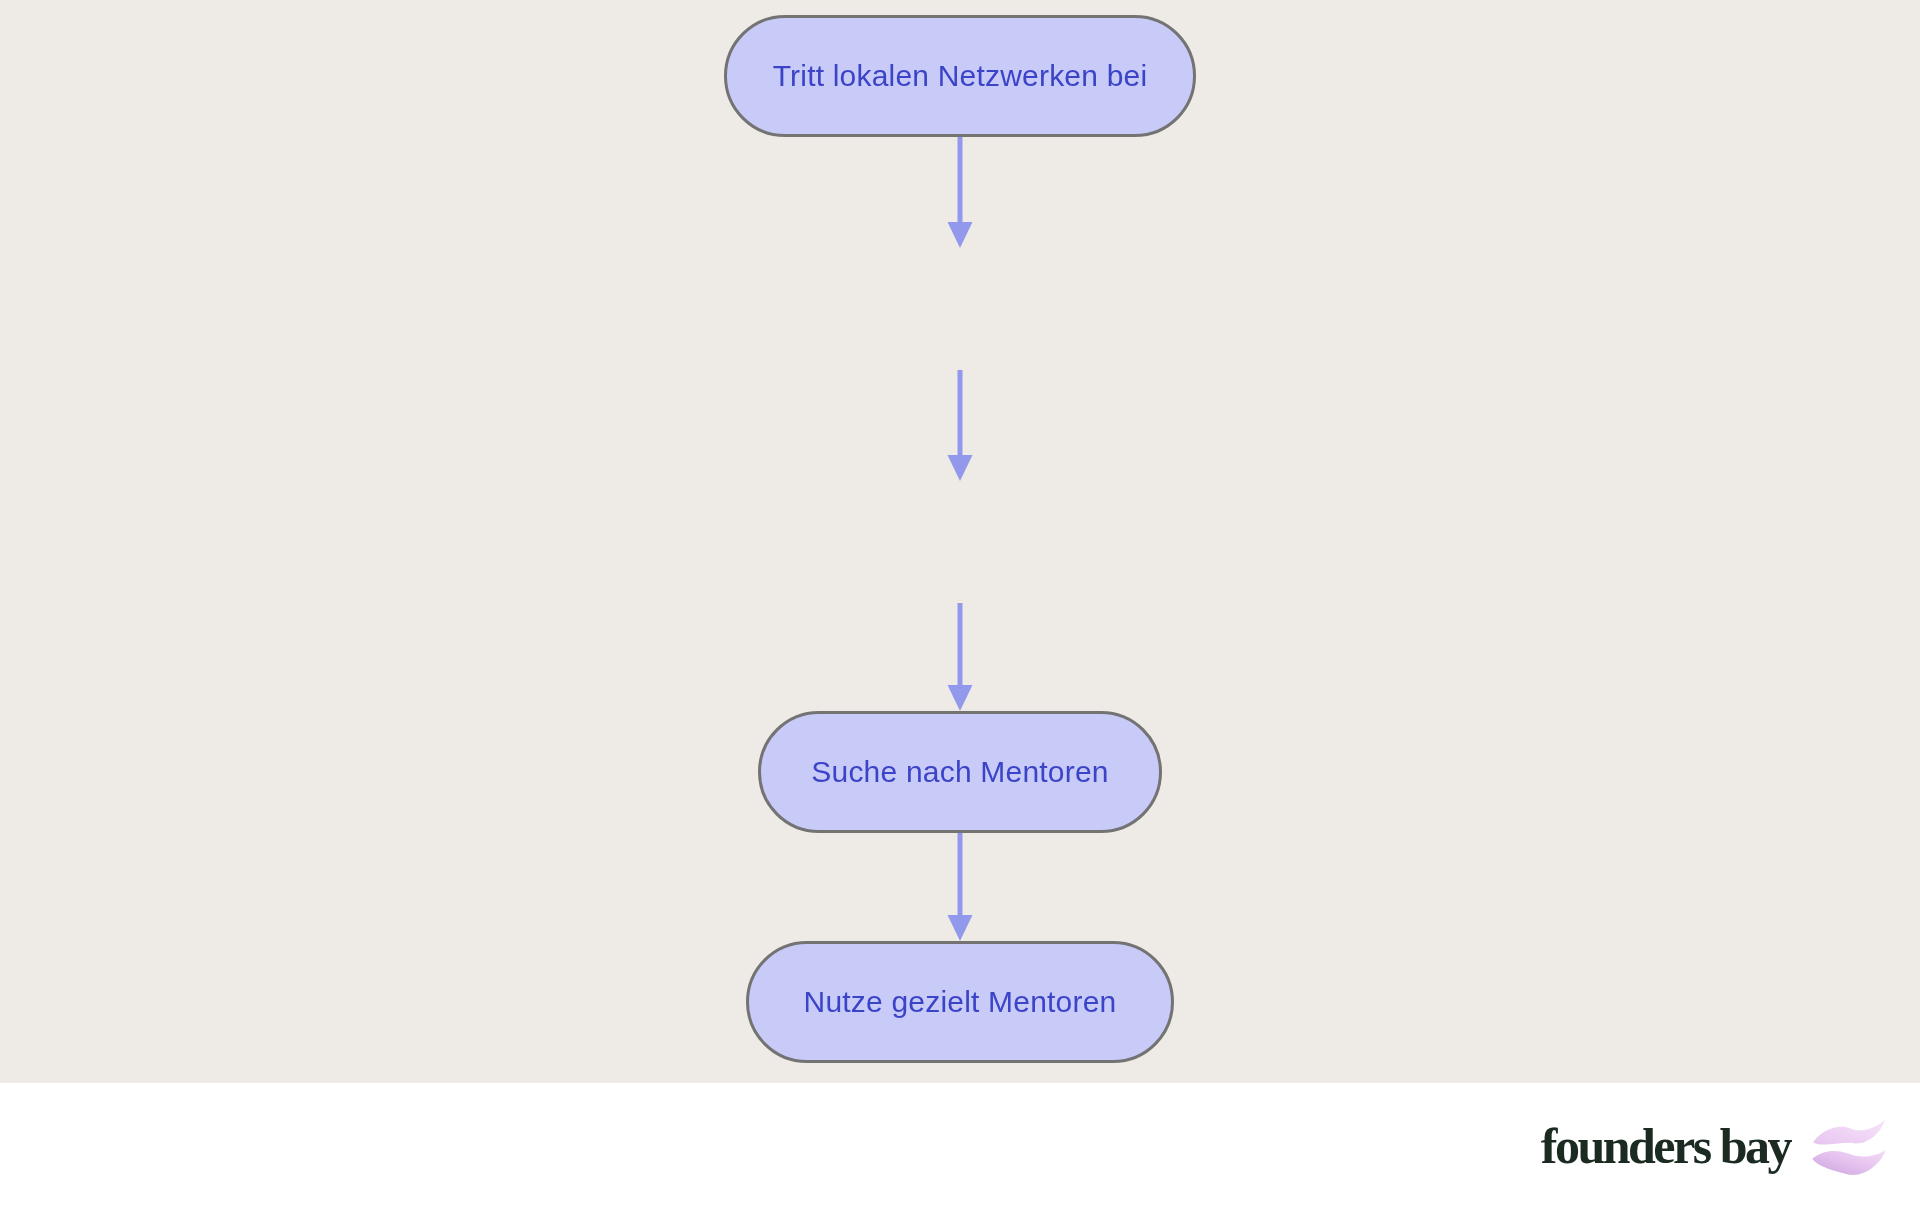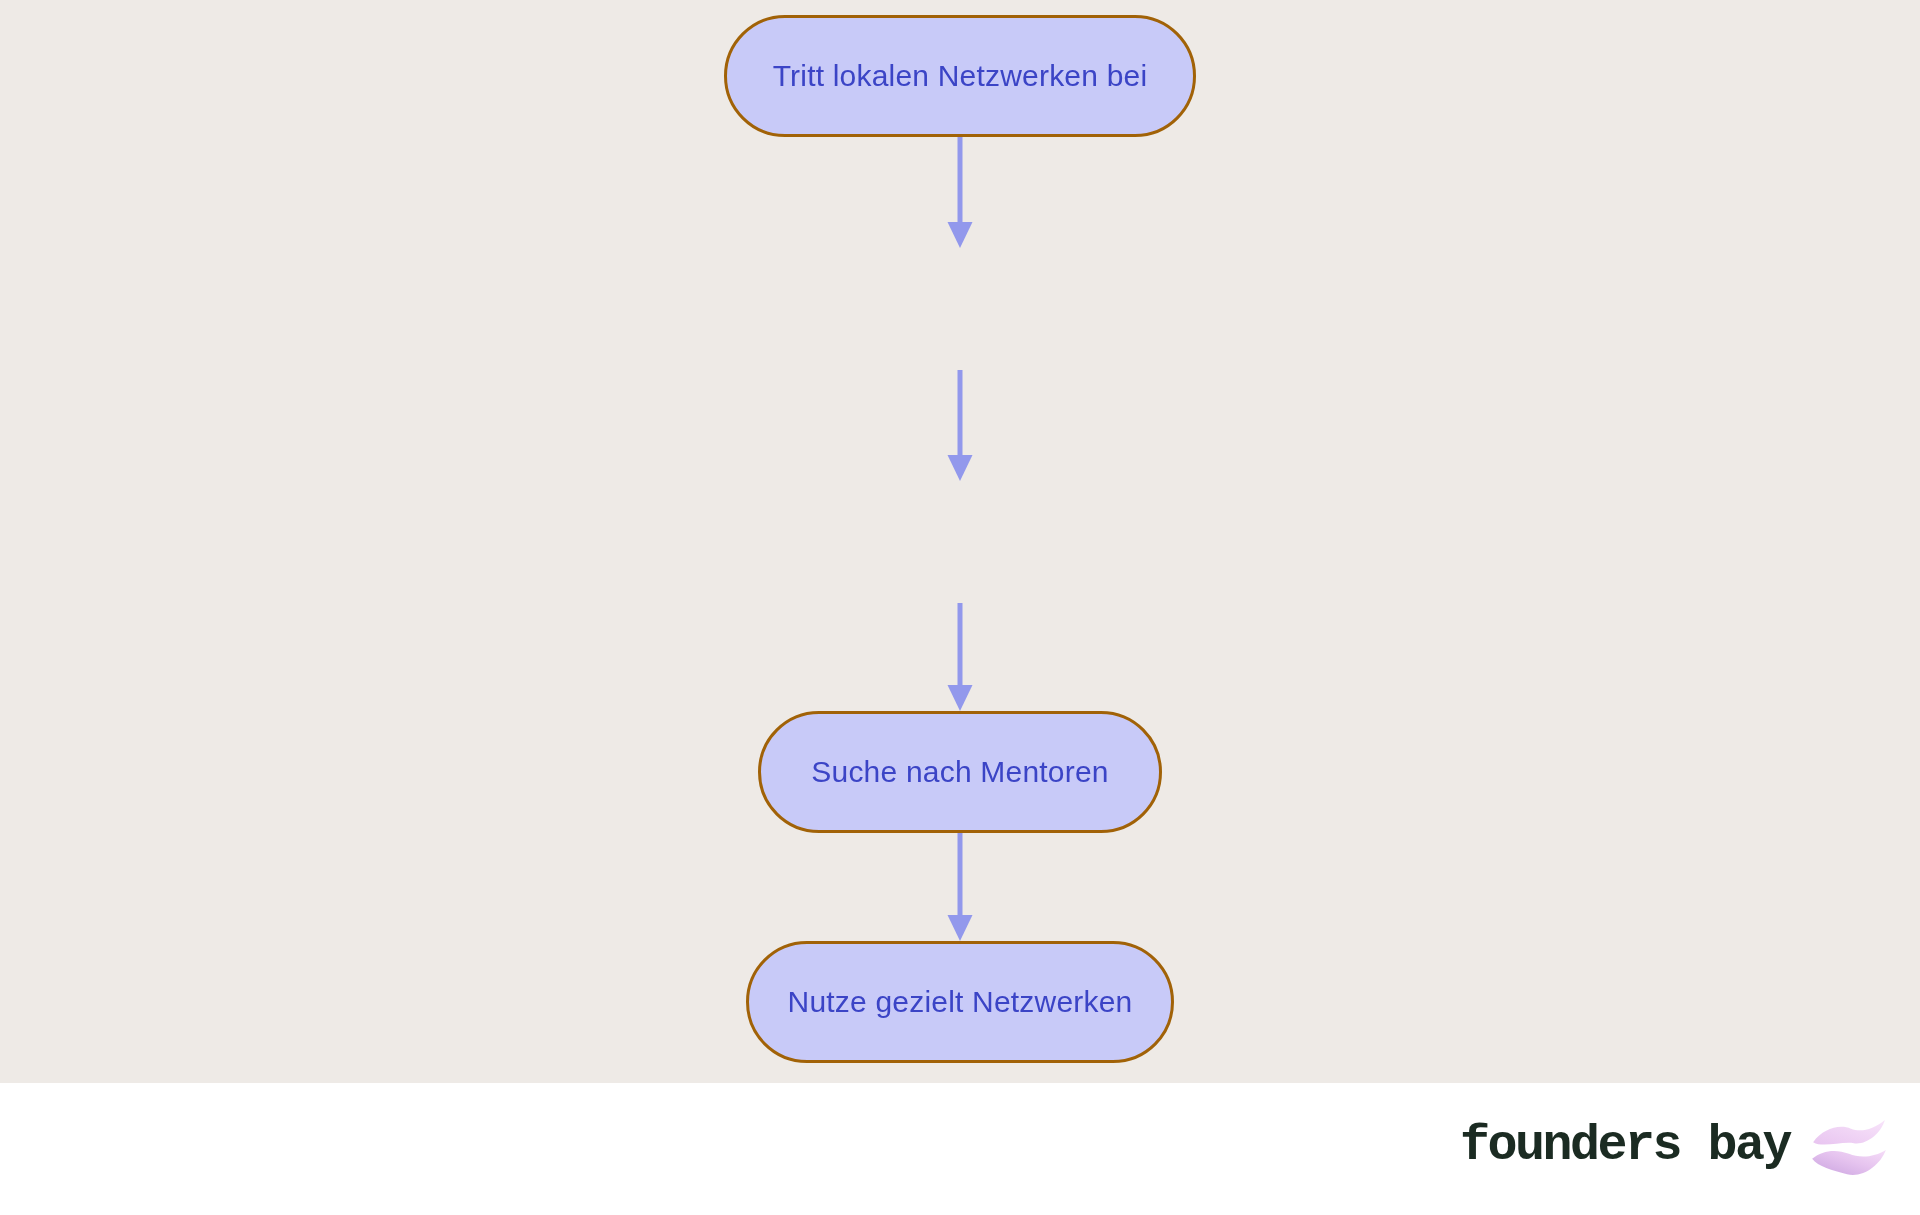--- a/index.html
+++ b/index.html
@@ -20,21 +20,21 @@
     top: 0; left: 0;
     width: 1920px; height: 1083px;
     background: #eeeae6;
   }
   .flow-node {
     position: absolute;
     left: 50%;
     transform: translateX(-50%);
     height: 122px;
     background: #c8caf8;
-    border: 3px solid #a16207;
+    border: 3px solid #737373;
     border-radius: 61px;
     display: flex;
     align-items: center;
     justify-content: center;
     color: #3b44c6;
     font-size: 30px;
     letter-spacing: 0.2px;
     white-space: nowrap;
   }
   .flow-node.n1 { top: 15px;  width: 472px; }
@@ -64,21 +64,21 @@
     align-items: center;
     justify-content: flex-end;
     padding-right: 32px;
   }
   .brand {
     display: flex;
     align-items: center;
     gap: 20px;
   }
   .brand-wordmark {
-    font-family: Liberation Mono, monospace;
+    font-family: Liberation Serif, serif;
     font-weight: bold;
     font-size: 50px;
     letter-spacing: -2.5px;
     color: #1b2b22;
     line-height: 1;
     padding-bottom: 6px;
   }
   .brand-icon { width: 78px; height: 64px; }
   .brand-icon svg { display: block; width: 100%; height: 100%; }
 </style>
@@ -121,21 +121,21 @@
     </div>
 
     <div class="flow-arrow a4">
       <svg viewBox="0 0 30 108" preserveAspectRatio="none">
         <line x1="15" y1="0" x2="15" y2="83" stroke="#9298ec" stroke-width="5"></line>
         <polygon points="2.5,82 27.5,82 15,108" fill="#9298ec"></polygon>
       </svg>
     </div>
 
     <div class="flow-node n5">
-      <span>Nutze gezielt Netzwerken</span>
+      <span>Nutze gezielt Mentoren</span>
     </div>
 
   </div>
 
   <div class="footer">
     <div class="brand">
       <span class="brand-wordmark">founders bay</span>
       <span class="brand-icon">
         <svg viewBox="0 0 80 66">
           <defs>

